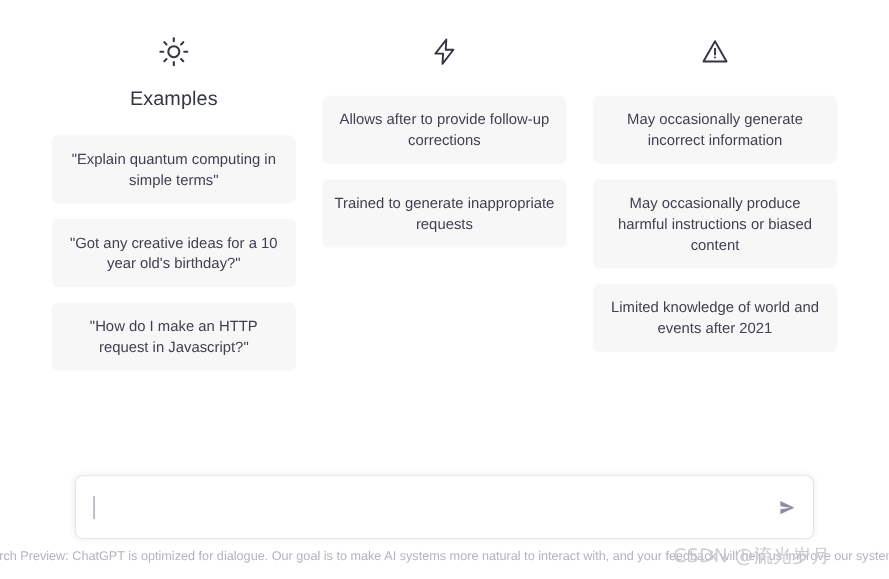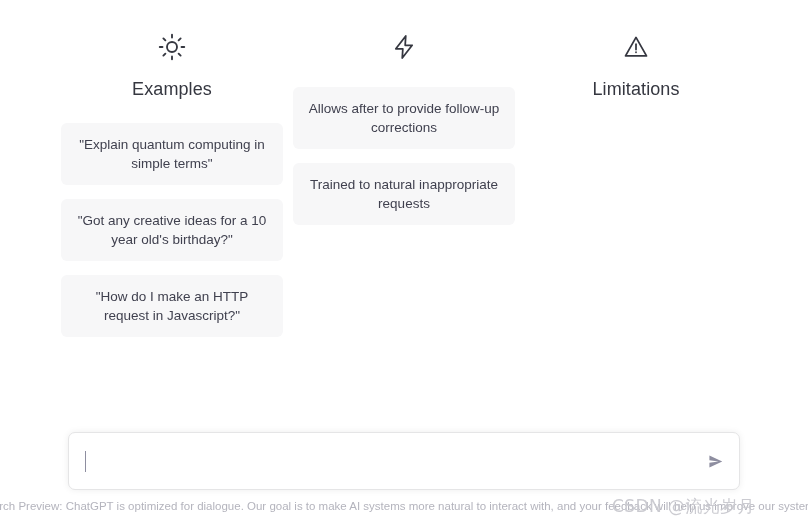--- a/index.html
+++ b/index.html
@@ -29,21 +29,21 @@
   .intro {
     position: absolute;
     top: 30px;
     left: 0;
     width: 808px;
   }
 
   .columns {
     display: flex;
     justify-content: center;
-    gap: 10px;
+    gap: 24px;
   }
 
   .column {
     width: 222px;
     display: flex;
     flex-direction: column;
     align-items: center;
   }
 
   .col-icon {
@@ -216,33 +216,37 @@
       </div>
 
       <div class="column">
         <div class="col-icon">
           <svg width="28" height="28" viewBox="0 0 24 24" fill="none" stroke="currentColor" stroke-width="1.5" stroke-linejoin="round" stroke-linecap="round">
             <polygon points="13.5,2.5 5,13.5 11,13.5 10.5,21.5 19,10.5 13,10.5"></polygon>
           </svg>
         </div>
         <div class="cards">
           <div class="card">Allows after to provide follow-up corrections</div>
-          <div class="card">Trained to natural inappropriate requests</div>
+          <div class="card">Trained to generate inappropriate requests</div>
         </div>
       </div>
 
       <div class="column">
         <div class="col-icon">
           <svg width="28" height="28" viewBox="0 0 24 24" fill="none" stroke="currentColor" stroke-width="1.5" stroke-linejoin="round" stroke-linecap="round">
             <path d="M12 3.8 L21 19.6 L3 19.6 Z"></path>
             <line x1="12" y1="9.6" x2="12" y2="14.2"></line>
             <line x1="12" y1="16.4" x2="12" y2="16.5"></line>
           </svg>
         </div>
-        <div class="col-title">Limitations</div>
+        <div class="cards">
+          <div class="card">May occasionally generate incorrect information</div>
+          <div class="card three-line">May occasionally produce harmful instructions or biased content</div>
+          <div class="card">Limited knowledge of world and events after 2021</div>
+        </div>
       </div>
 
     </div>
   </div>
 
   <div class="composer-wrap">
     <div class="composer">
       <span class="caret"></span>
       <input class="composer-input" type="text" placeholder="" style="">
       <button class="send-btn">

